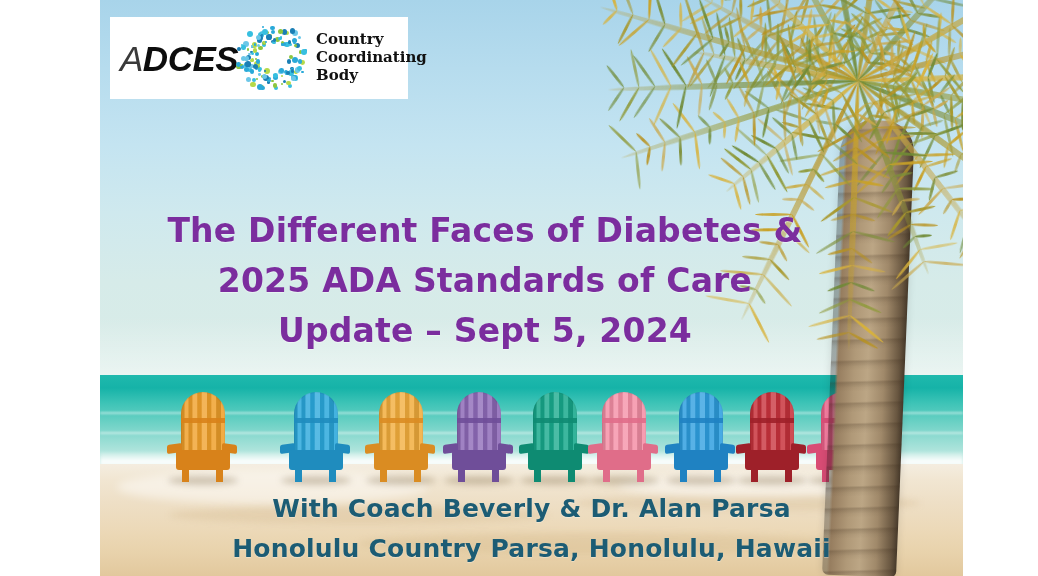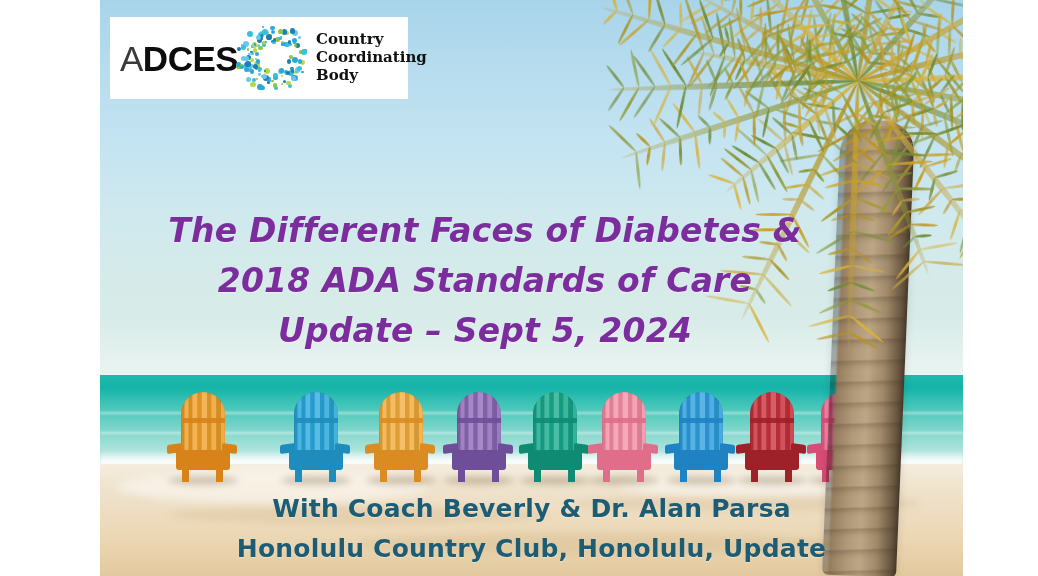--- a/index.html
+++ b/index.html
@@ -231,20 +231,21 @@
     padding: 0 6px;
     box-sizing: border-box;
   }
   #adces-word {
     font-family: "Liberation Sans", sans-serif;
     font-size: 35px;
     letter-spacing: -0.5px;
     line-height: 1;
     white-space: nowrap;
     margin-left: 4px;
+    font-style: italic;
   }
   #adces-word .thin {
     font-weight: 300;
     color: #3a3a3a;
   }
   #adces-word .bold {
     font-weight: 800;
     color: #0d0d0d;
   }
   #dot-swirl {
@@ -272,21 +273,21 @@
     width: 770px;
     text-align: center;
     color: #7b2d9e;
     font-family: "DejaVu Sans", sans-serif;
     font-weight: 700;
     font-size: 33px;
     line-height: 50px;
     letter-spacing: 0.2px;
     text-shadow: 0 1px 1px rgba(255,255,255,0.45);
   }
-  #headline .tline { display: block; font-style: italic; }
+  #headline .tline { display: block; }
 
   
   #presenters {
     position: absolute;
     left: 100px;
     top: 489px;
     width: 863px;
     text-align: center;
     color: #1c5c74;
     font-family: "DejaVu Sans", sans-serif;
@@ -1043,22 +1044,22 @@
         <span style="position:absolute;left:26.3px;top:5.3px;width:2.0px;height:2.0px;border-radius:50%;background:#2aa9d8;"></span>
         <span style="position:absolute;left:10.9px;top:9.8px;width:6.1px;height:6.1px;border-radius:50%;background:#37bfe0;"></span>
       </div>
     <div id="hcb-text">Country
 Coordinating
 Body</div>
   </div>
 
   <div id="headline">
     <span class="tline">The Different Faces of Diabetes &amp;</span>
-    <span class="tline">2018 ADA Standards of Care</span>
+    <span class="tline">2025 ADA Standards of Care</span>
     <span class="tline">Update – Sept 5, 2024</span>
   </div>
 
   <div id="presenters">
     <span class="pline">With Coach Beverly &amp; Dr. Alan Parsa</span>
-    <span class="pline">Honolulu Country Club, Honolulu, Update</span>
+    <span class="pline">Honolulu Country Parsa, Honolulu, Hawaii</span>
   </div>
 
 </div>
 
 </body></html>

